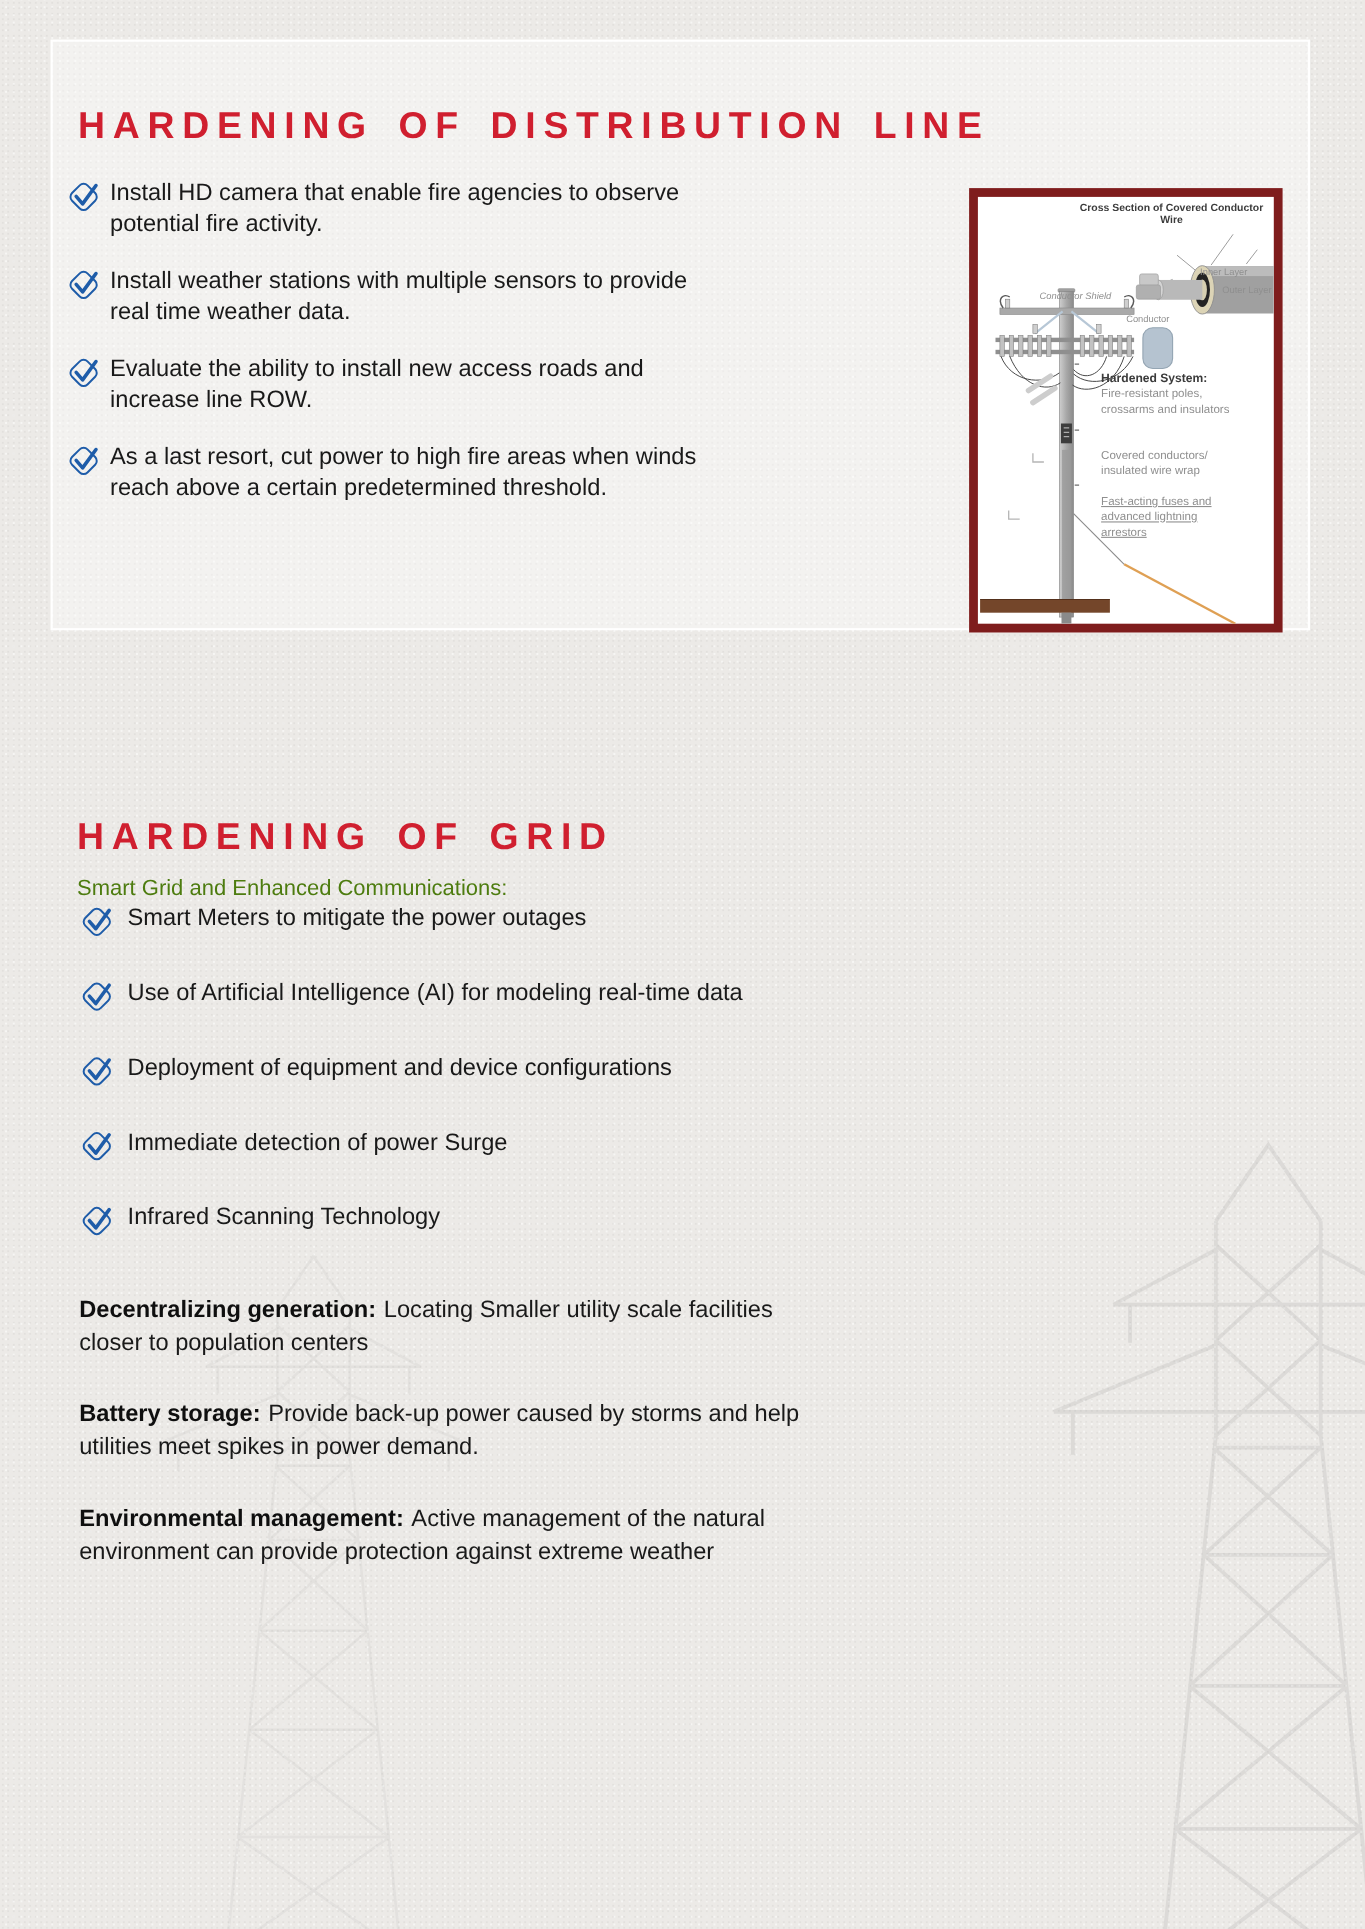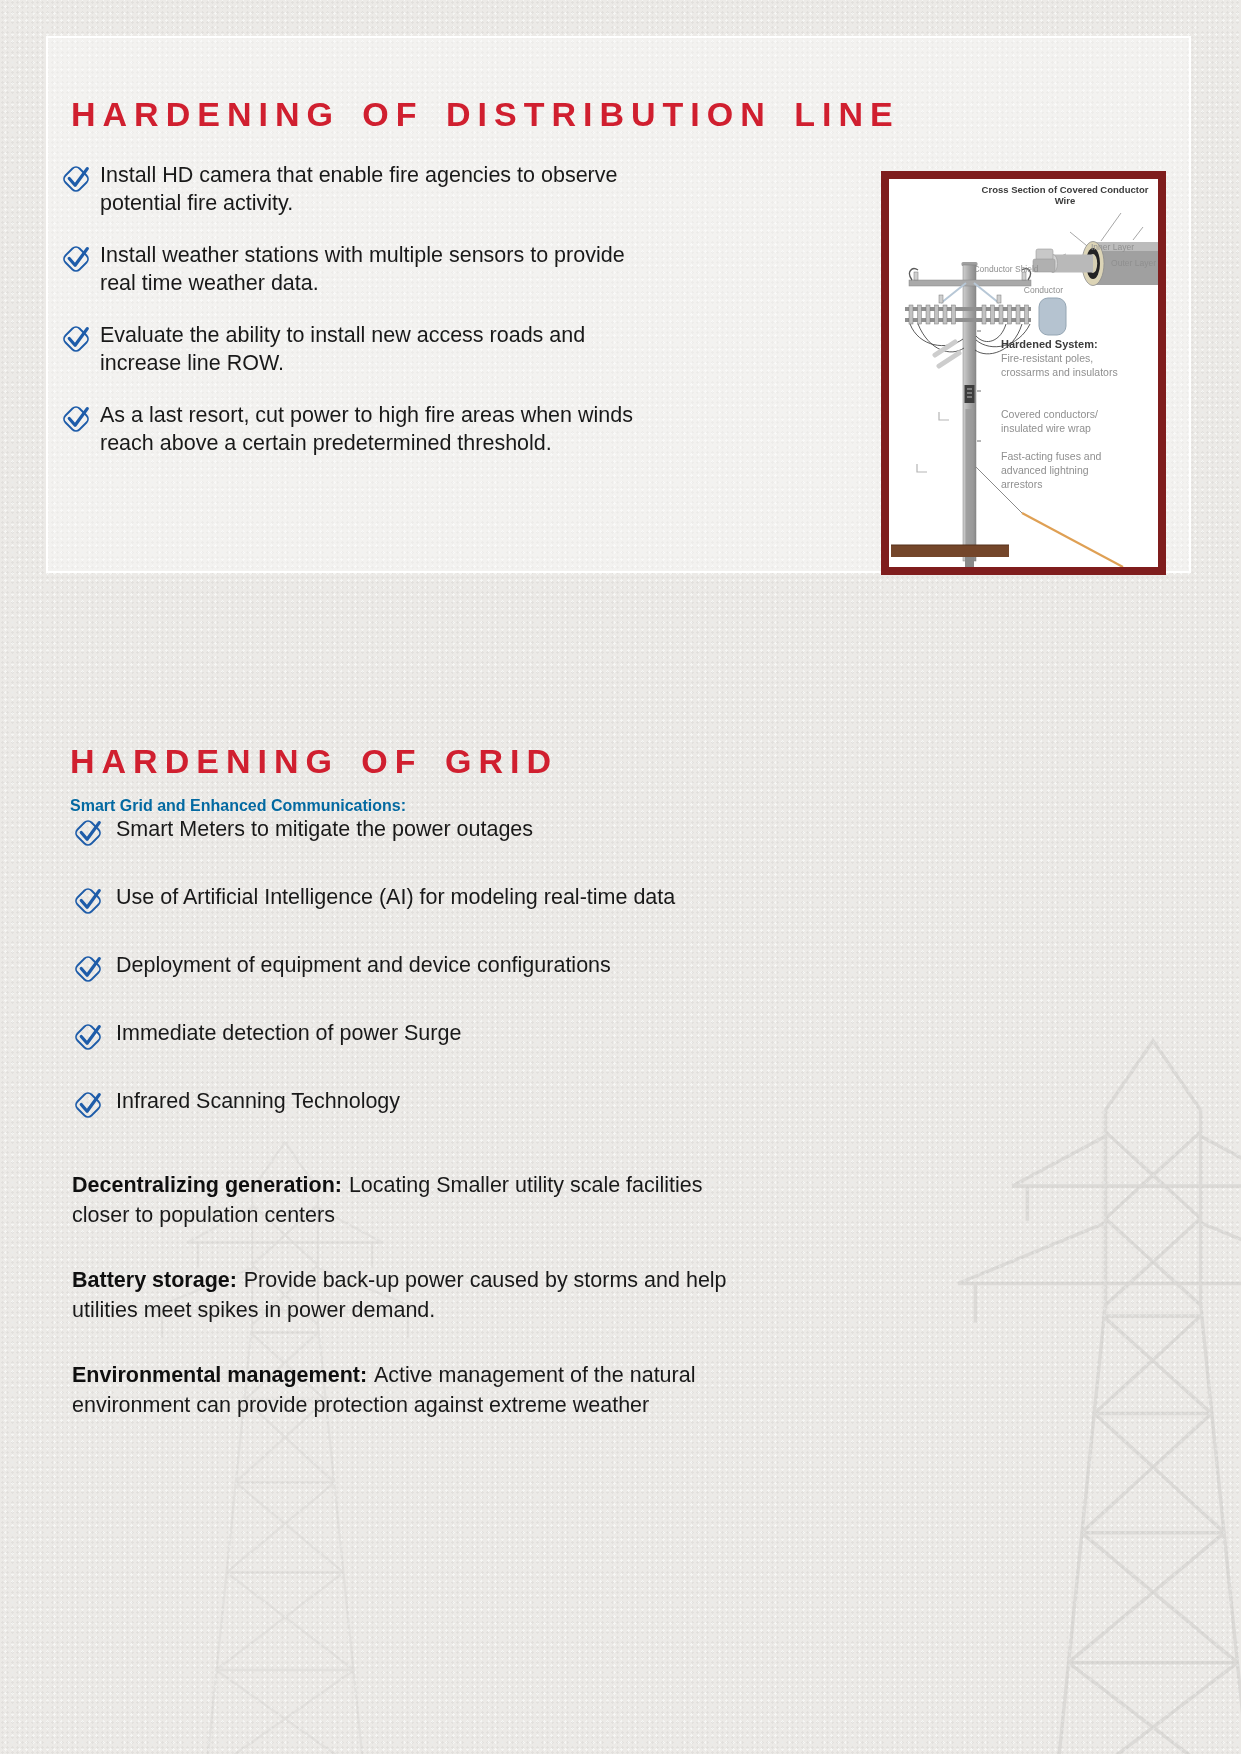--- a/index.html
+++ b/index.html
@@ -53,33 +53,33 @@
     position:absolute; left:833px; top:133px; width:269px; height:388px; margin:0;
     border:8px solid #7f1d1d; background:#ffffff; box-sizing:content-box;
   }
   .figure .figart{ position:absolute; left:0; top:0; width:269px; height:388px; }
   .figure div{ position:absolute; }
   .fig-title{ left:88px; top:5px; width:176px; text-align:center;
     font-size:9.5px; font-weight:700; color:#3b3b3b; line-height:11px; }
   .fig-lbl{ font-size:8.5px; color:#8f8f8f; white-space:nowrap;margin-top:40px; }
   .lbl-inner{ right:24px; top:23px; }
   .lbl-outer{ right:2px;  top:39px; }
-  .lbl-shield{ left:56px; top:45px; width:122px; text-align:center; }
+  .lbl-shield{ left:56px; top:45px; width:122px; text-align:left;font-style:italic; }
   .lbl-conductor{ left:56px; top:66px; width:118px; text-align:right; }
   .fig-note{ left:112px; width:154px; font-size:10.5px; line-height:14px;
     color:#8f8f8f; white-space:pre-line; }
   .fig-note b{ display:block; color:#3b3b3b; font-size:11px; white-space:nowrap; }
   .note-hardened{ top:158px; }
   .note-covered{ top:228px; }
-  .note-fuses{ top:270px; }
+  .note-fuses{ top:270px;text-decoration:underline; }
 
   
   .grid-section{ position:absolute; left:70px; top:740px; width:1110px; z-index:1; }
   .grid-section h2.sec-title{ white-space:nowrap; }
-  .subtitle{ margin-top:15px; font-size:16px; font-weight:700; color:#0369a1; }
+  .subtitle{ margin-top:15px; font-size:20px; font-weight:400; color:#4d7c0f; }
   .blist-2{ margin-top:49px; }
   .blist-2 li{ align-items:center; margin-bottom:32px; }
   .blist-2 .btext{ margin-left:10px; }
   .paras{ margin-top:47px; width:1100px; }
   .paras p{
     margin:0 0 35px 2px; font-size:21.5px; line-height:30px; color:#191919;
     white-space:pre-line;
   }
   .paras p b{ font-weight:700; color:#0f0f0f; margin-right:.32em; }
 </style>

